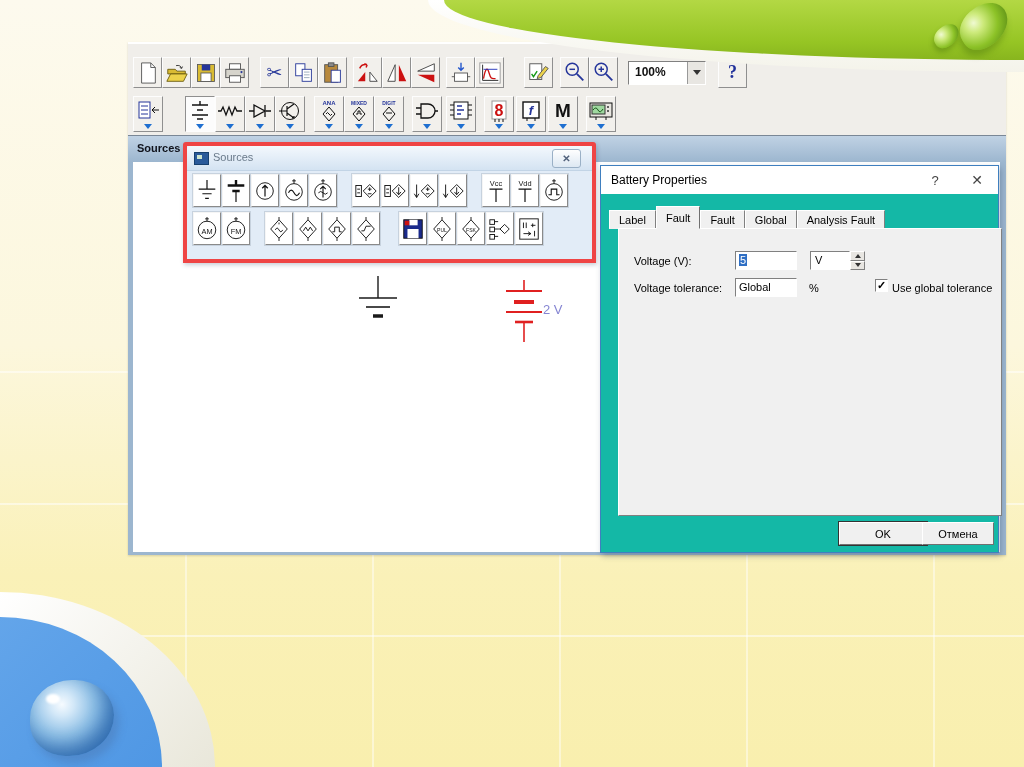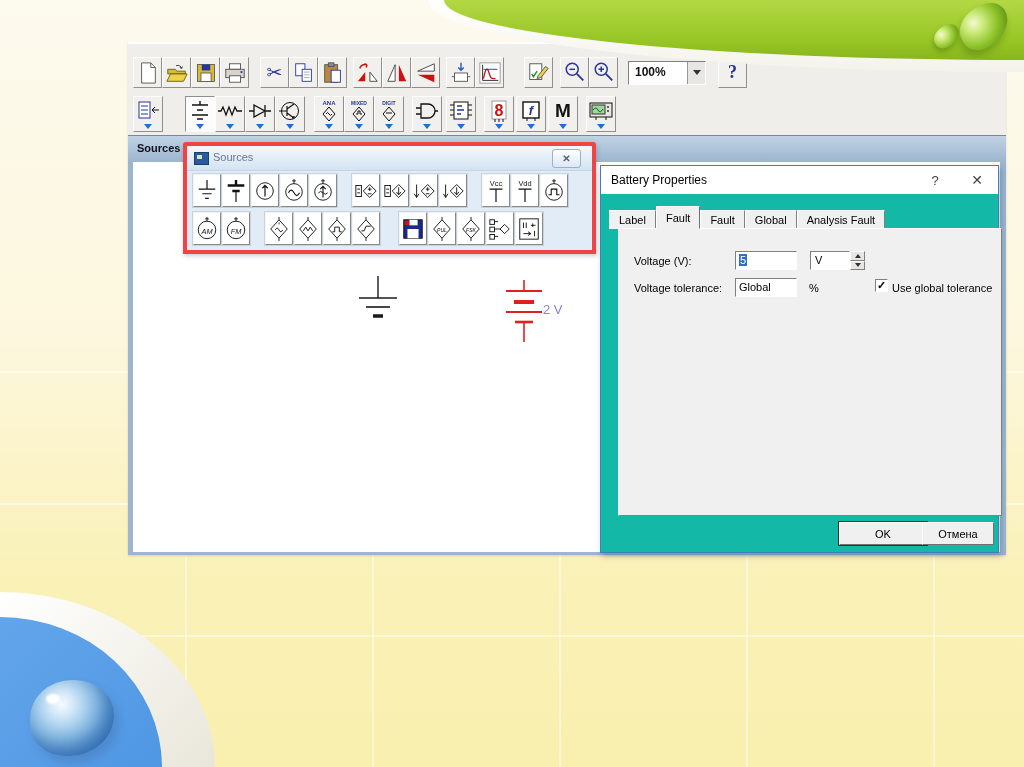--- a/index.html
+++ b/index.html
@@ -66,21 +66,21 @@
 
   
   .palette{position:absolute;left:55px;top:98px;width:405px;background:#e2ecf7;border:4px solid #ef4444;border-radius:3px 3px 0 0;z-index:5;box-shadow:1px 2px 4px rgba(40,60,90,.25);}
   .ptitle{position:relative;height:24px;background:linear-gradient(#f3f8fd,#d4e3f2);border-bottom:1px solid #c2d4e6;border-radius:3px 3px 0 0;}
   .ptitle .picon{position:absolute;left:7px;top:6px;width:13px;height:11px;background:#2a5a9a;border:1px solid #17406f;}
   .ptitle .picon i{position:absolute;left:2px;top:2px;width:5px;height:4px;background:#cfe6cf;display:block;}
   .ptitle .txt{position:absolute;left:26px;top:5px;font-size:11px;color:#6a7a8a;}
   .pclose{position:absolute;right:11px;top:3px;width:27px;height:17px;background:linear-gradient(#fefefe,#dde8f3);border:1px solid #9ab0c6;border-radius:3px;
     font-size:10px;color:#50607a;display:flex;align-items:center;justify-content:center;font-weight:bold;}
   .prow{display:flex;padding:3px 0 2px 6px;}
-  .prow.r2{padding-bottom:5px;font-style:italic;}
+  .prow.r2{padding-bottom:14px;}
   .pbtn{width:28px;height:33px;background:#ffffff;border:1px solid;border-color:#f5f5f5 #8a8a8a #8a8a8a #f5f5f5;outline:1px solid #c7d2de;outline-offset:0;
     box-sizing:border-box;display:flex;align-items:center;justify-content:center;margin-right:1px;}
   .gml14{margin-left:14px}.gml18{margin-left:18px}
 
   
   .dlg{position:absolute;left:472px;top:121px;width:399px;height:388px;background:#14b8a6;border:1px solid #3f7fbf;z-index:6;box-shadow:2px 3px 6px rgba(30,50,80,.3);box-sizing:border-box;}
   .dlg-title{position:relative;height:28px;background:#fff;}
   .dlg-title .txt{position:absolute;left:10px;top:7px;font-size:12px;color:#000;}
   .dlg-hbtn{position:absolute;top:0;width:30px;height:28px;display:flex;align-items:center;justify-content:center;font-size:13px;color:#444;}
   .dlg-help{right:48px;} .dlg-close{right:6px;font-size:14px;}

